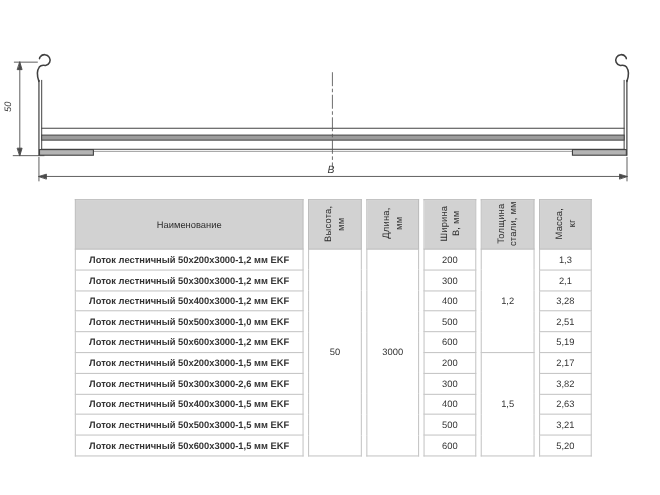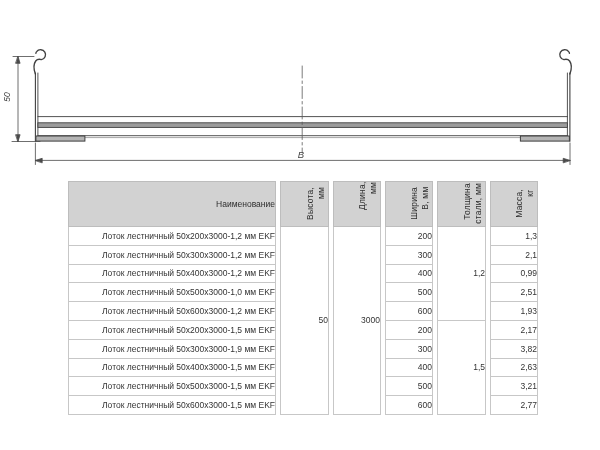--- a/index.html
+++ b/index.html
@@ -3,26 +3,26 @@
 <meta charset="utf-8">
 <style>
   html,body{margin:0;padding:0;background:#fff;}
   #page{position:relative;width:600px;height:450px;background:#fff;overflow:hidden;
         font-family:"Liberation Sans",sans-serif;}
   
   #drawing{position:absolute;left:0;top:0;}
   
   #spec{position:absolute;left:68px;top:181px;border-collapse:collapse;table-layout:fixed;
         width:469px;font-size:8.5px;color:#333;}
-  #spec td,#spec th{border:1px solid #c7c7c7;padding:0;text-align:right;vertical-align:middle;
+  #spec td,#spec th{border:1px solid #c7c7c7;padding:0;text-align:center;vertical-align:middle;
         font-weight:normal;overflow:hidden;}
   #spec th{background:#d2d2d2;border-color:#bdbdbd;height:42px;color:#2e2e2e;}
   #spec td.gap,#spec th.gap{border:none;background:#fff;}
   #spec tr.r{height:18.8px;}
-  #spec td.name{text-align:right;padding-left:1px;}
+  #spec td.name{text-align:left;padding-left:12px;font-weight:bold;}
   .vert{display:inline-block;writing-mode:vertical-rl;transform:rotate(180deg);
         white-space:pre-line;line-height:1.35;letter-spacing:.2px;}
   .dimtext{font-family:"Liberation Sans",sans-serif;font-style:italic;fill:#3d3d3d;}
 </style>
 </head>
 <body>
 
 <div id="page">
 
   <svg id="drawing" width="600" height="178" viewBox="0 0 600 178">
@@ -117,54 +117,54 @@
       <td>1,3</td>
     </tr>
     <tr class="r">
       <td class="name">Лоток лестничный 50х300х3000-1,2 мм EKF</td>
       <td>300</td>
       <td>2,1</td>
     </tr>
     <tr class="r">
       <td class="name">Лоток лестничный 50х400х3000-1,2 мм EKF</td>
       <td>400</td>
-      <td>0,99</td>
+      <td>3,28</td>
     </tr>
     <tr class="r">
       <td class="name">Лоток лестничный 50х500х3000-1,0 мм EKF</td>
       <td>500</td>
       <td>2,51</td>
     </tr>
     <tr class="r">
       <td class="name">Лоток лестничный 50х600х3000-1,2 мм EKF</td>
       <td>600</td>
-      <td>1,93</td>
+      <td>5,19</td>
     </tr>
     <tr class="r">
       <td class="name">Лоток лестничный 50х200х3000-1,5 мм EKF</td>
       <td>200</td>
       <td rowspan="5">1,5</td>
       <td>2,17</td>
     </tr>
     <tr class="r">
-      <td class="name">Лоток лестничный 50х300х3000-1,9 мм EKF</td>
+      <td class="name">Лоток лестничный 50х300х3000-2,6 мм EKF</td>
       <td>300</td>
       <td>3,82</td>
     </tr>
     <tr class="r">
       <td class="name">Лоток лестничный 50х400х3000-1,5 мм EKF</td>
       <td>400</td>
       <td>2,63</td>
     </tr>
     <tr class="r">
       <td class="name">Лоток лестничный 50х500х3000-1,5 мм EKF</td>
       <td>500</td>
       <td>3,21</td>
     </tr>
     <tr class="r">
       <td class="name">Лоток лестничный 50х600х3000-1,5 мм EKF</td>
       <td>600</td>
-      <td>2,77</td>
+      <td>5,20</td>
     </tr>
   </tbody>
     </table>
 
 </div>
 
 </body></html>

